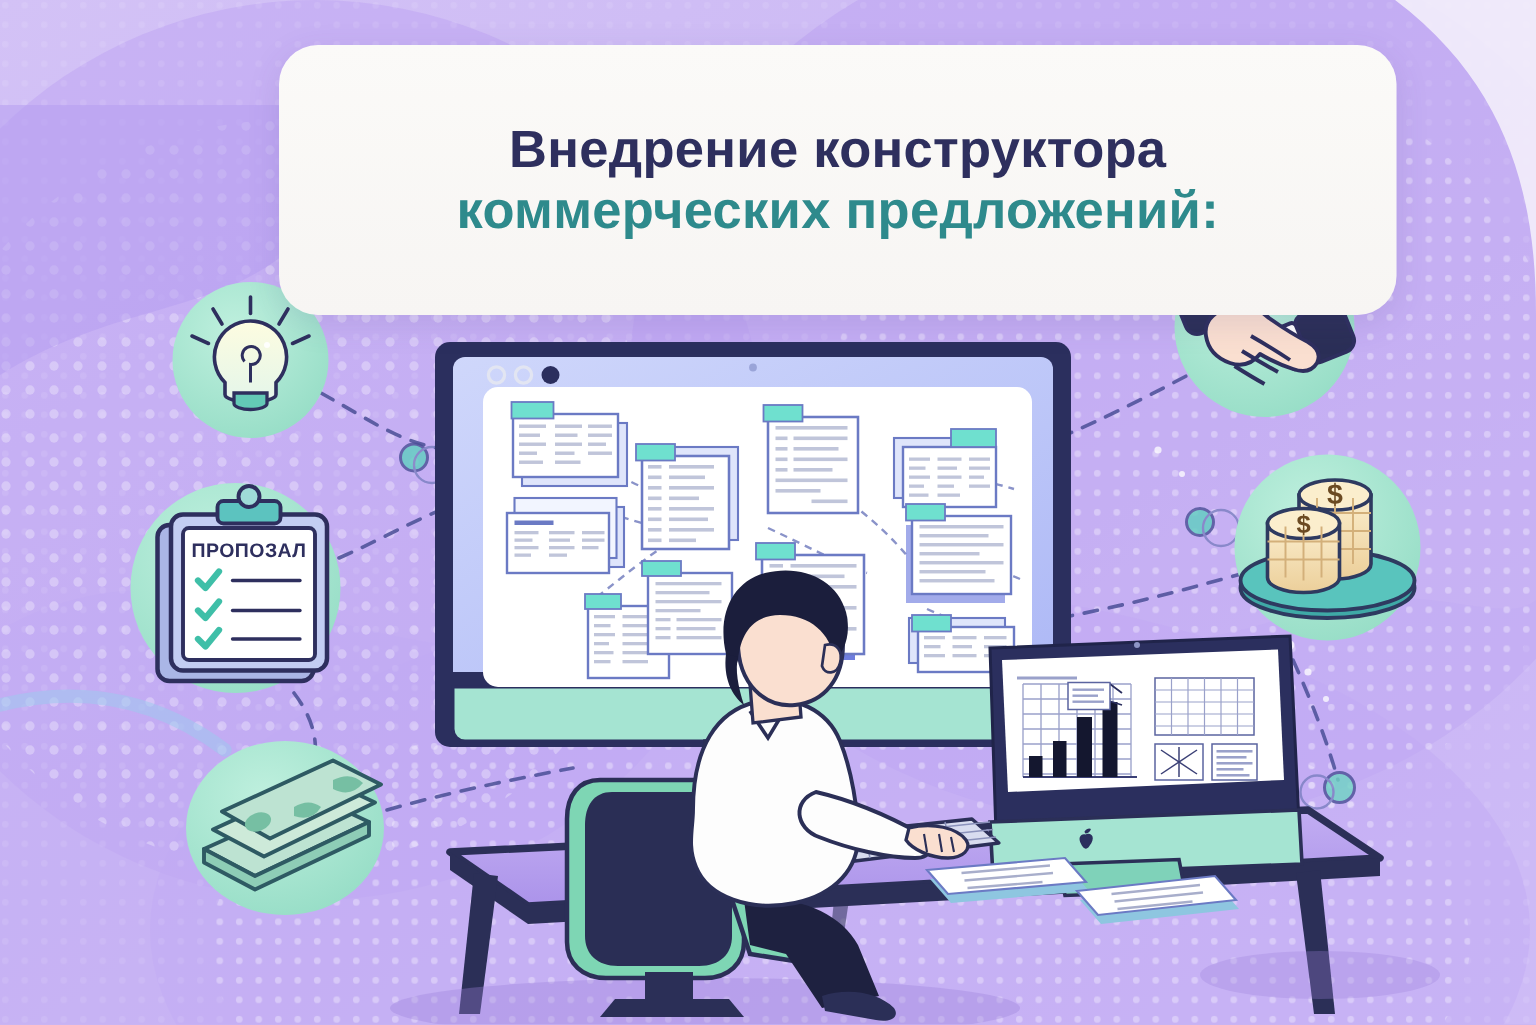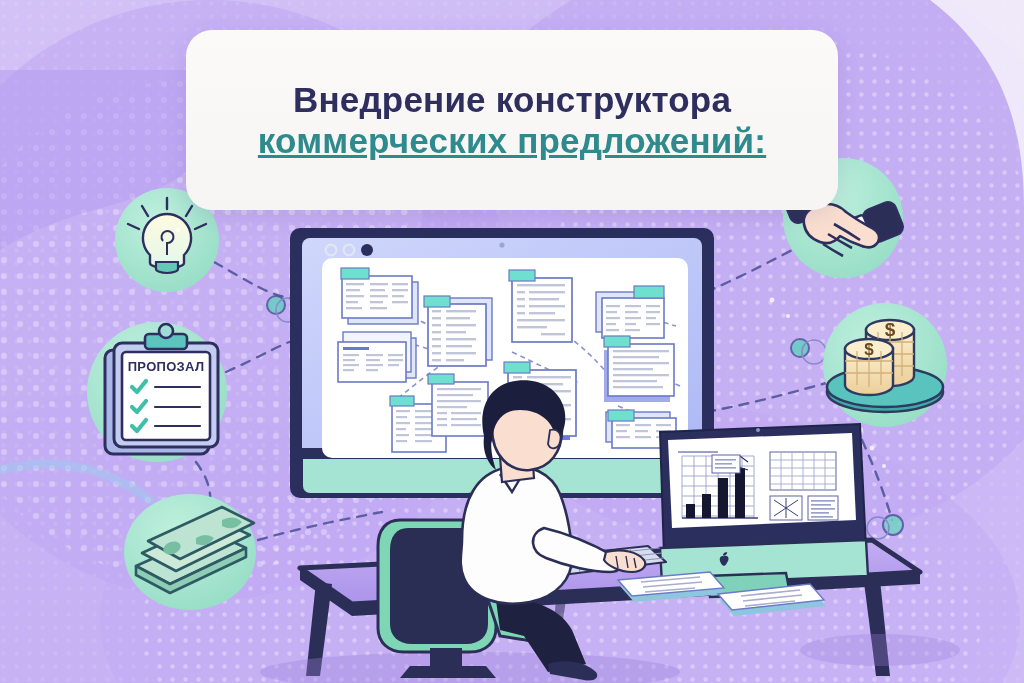--- a/index.html
+++ b/index.html
@@ -6,34 +6,34 @@
   body{
     width:1024px;height:683px;overflow:hidden;
     font-family:"Liberation Sans","DejaVu Sans",sans-serif;
     background:#c9b6f2;
   }
   #stage{position:relative;width:1024px;height:683px;overflow:hidden;}
   #stage svg.layer{position:absolute;left:0;top:0;width:1024px;height:683px;}
 
   
   #title-card{
-    position:absolute;left:186px;top:30px;width:652px;height:180px;
+    position:absolute;left:186px;top:30px;width:745px;height:180px;
     background:linear-gradient(180deg,#fbfaf8 0%,#f7f5f3 100%);
     border-radius:26px;
     box-shadow:0 6px 22px rgba(80,60,140,.13);
     z-index:40;
     display:flex;flex-direction:column;align-items:center;justify-content:center;
     text-align:center;
   }
   #title-card .tl{
     font-weight:700;letter-spacing:.2px;line-height:1.18;
     font-size:35px;white-space:nowrap;
   }
   #title-card .l1{color:#2e2f5e;}
-  #title-card .l2{color:#2e8a8c;text-decoration:underline;}
+  #title-card .l2{color:#2e8a8c;}
   #title-card .l3{color:#2e2f5e;}
 </style>
 </head>
 <body>
 
 <div id="stage">
 
   <svg class="layer" viewBox="0 0 1024 683">
     <defs>
       <linearGradient id="bgGrad" x1="0" y1="0" x2="1" y2="1">

